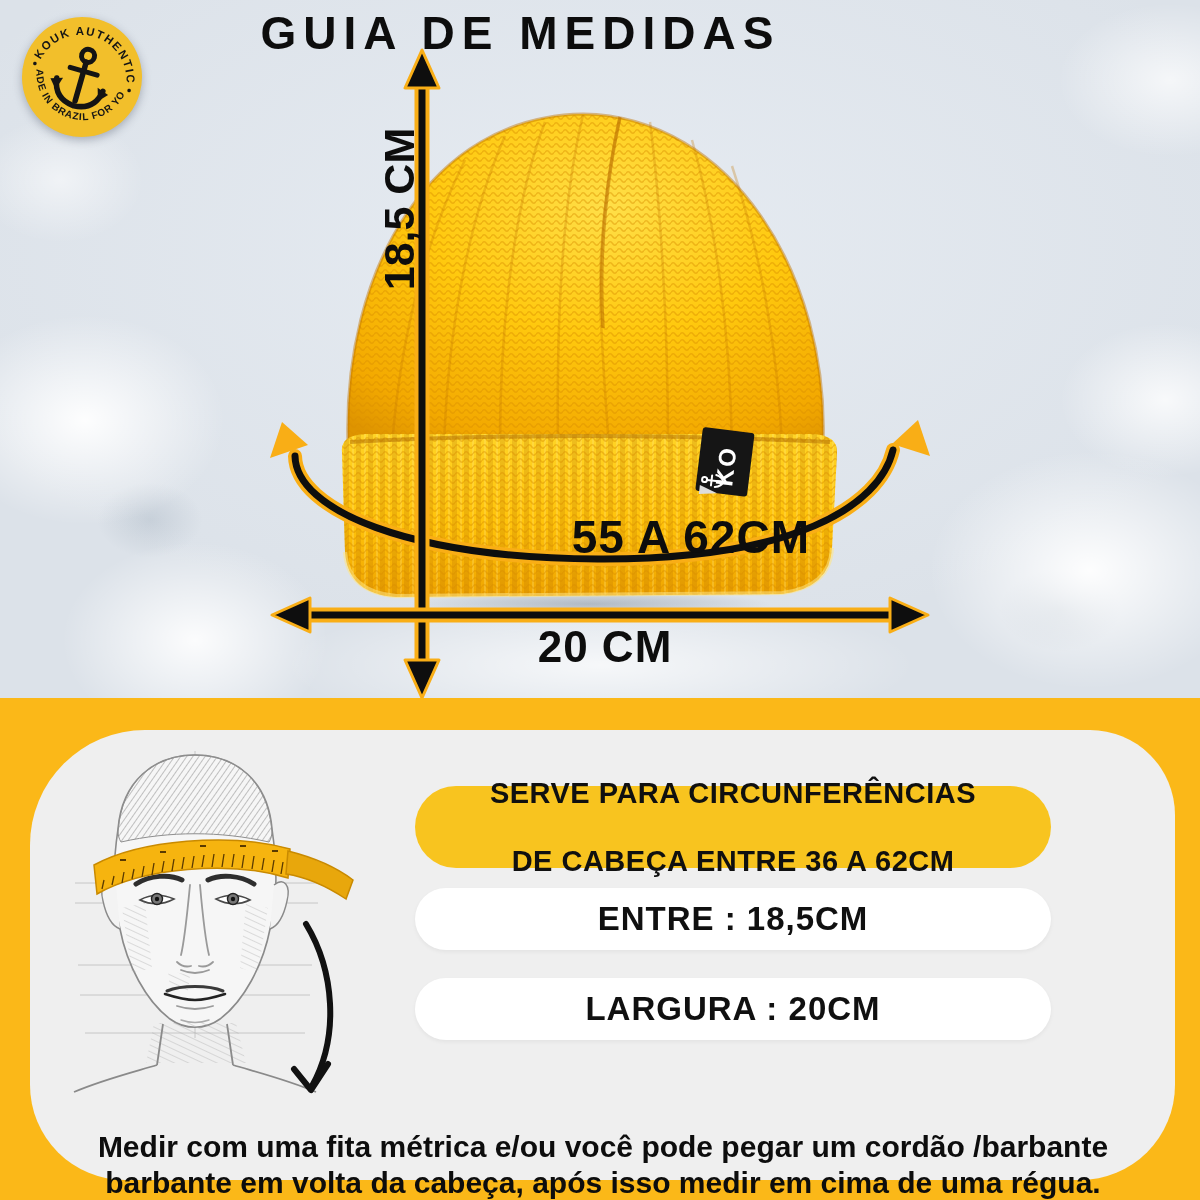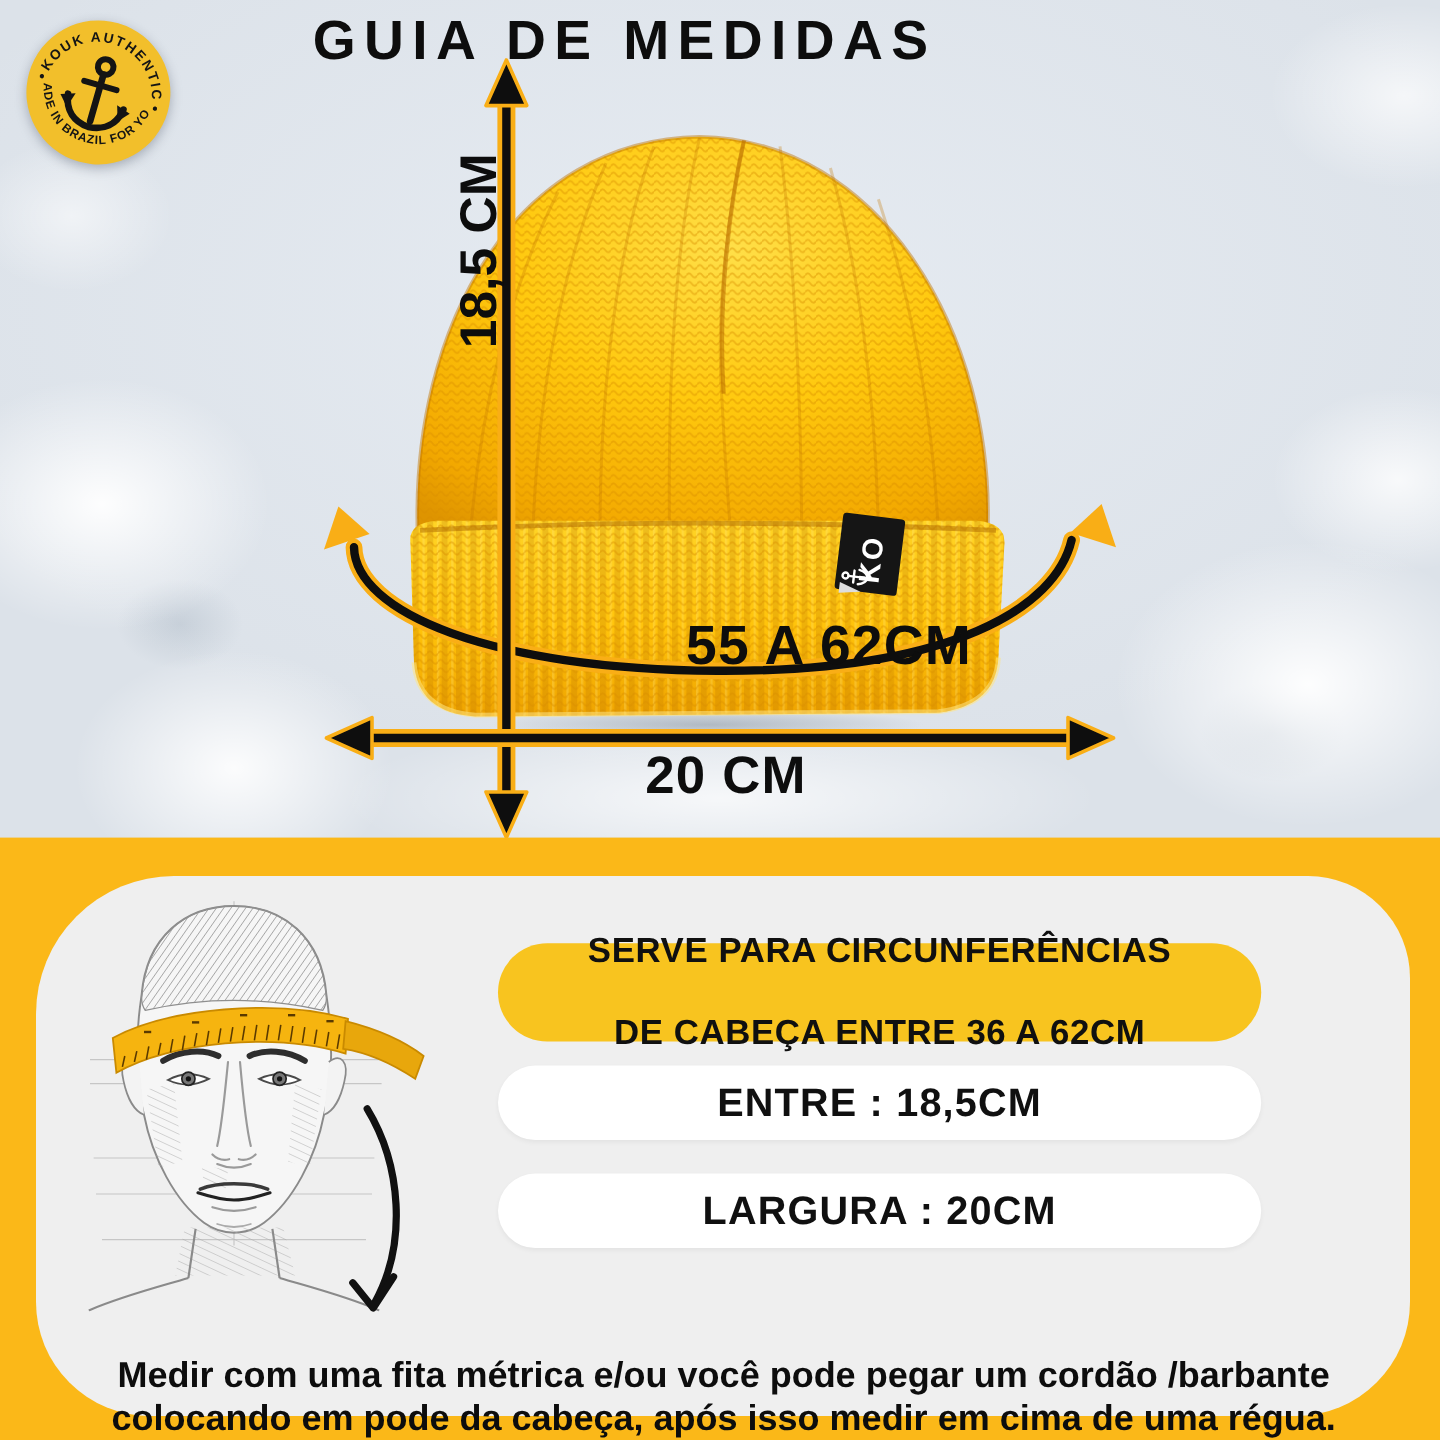--- a/index.html
+++ b/index.html
@@ -297,16 +297,16 @@
   </div>
   <div class="pill pill-white pill-height">
     <span>ENTRE : 18,5CM</span>
   </div>
   <div class="pill pill-white pill-width">
     <span>LARGURA : 20CM</span>
   </div>
 
   <div class="instructions">
     <span>Medir com uma fita métrica e/ou você pode pegar um cordão /barbante</span>
-    <span>colocando em pode da cabeça, após isso medir em cima de uma régua.</span>
+    <span>barbante em volta da cabeça, após isso medir em cima de uma régua.</span>
   </div>
 
 </div>
 
 </body></html>

